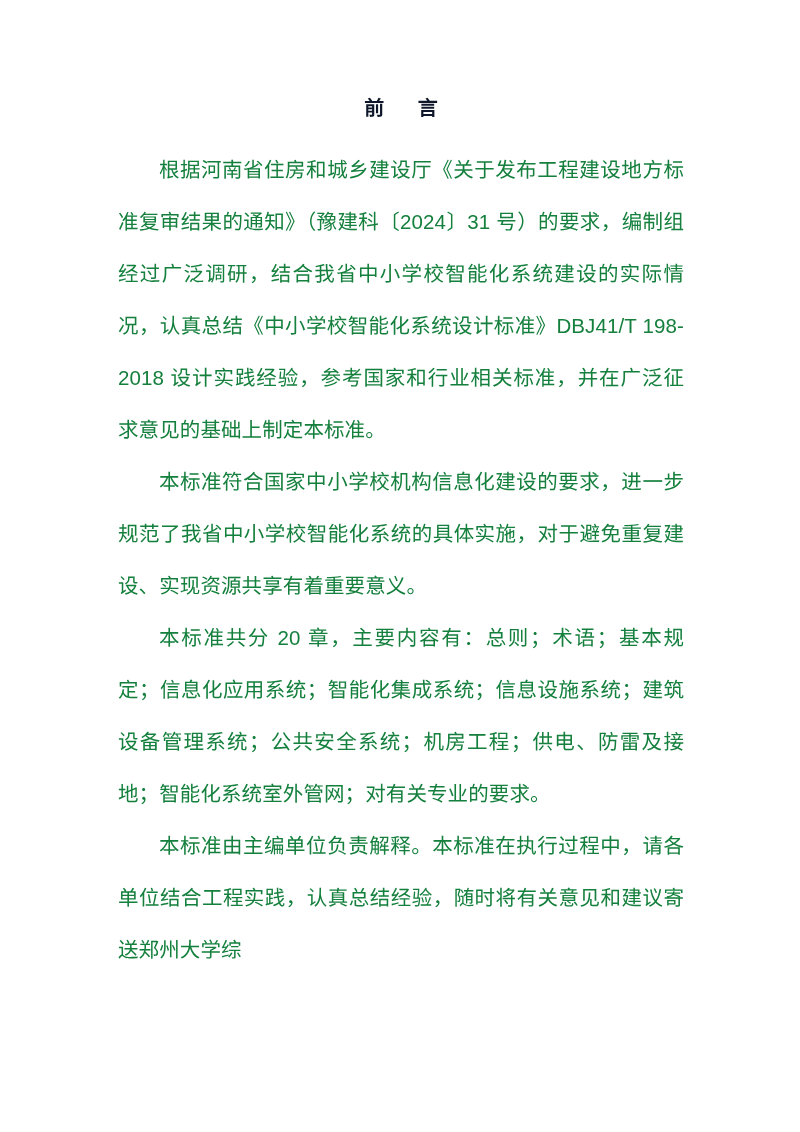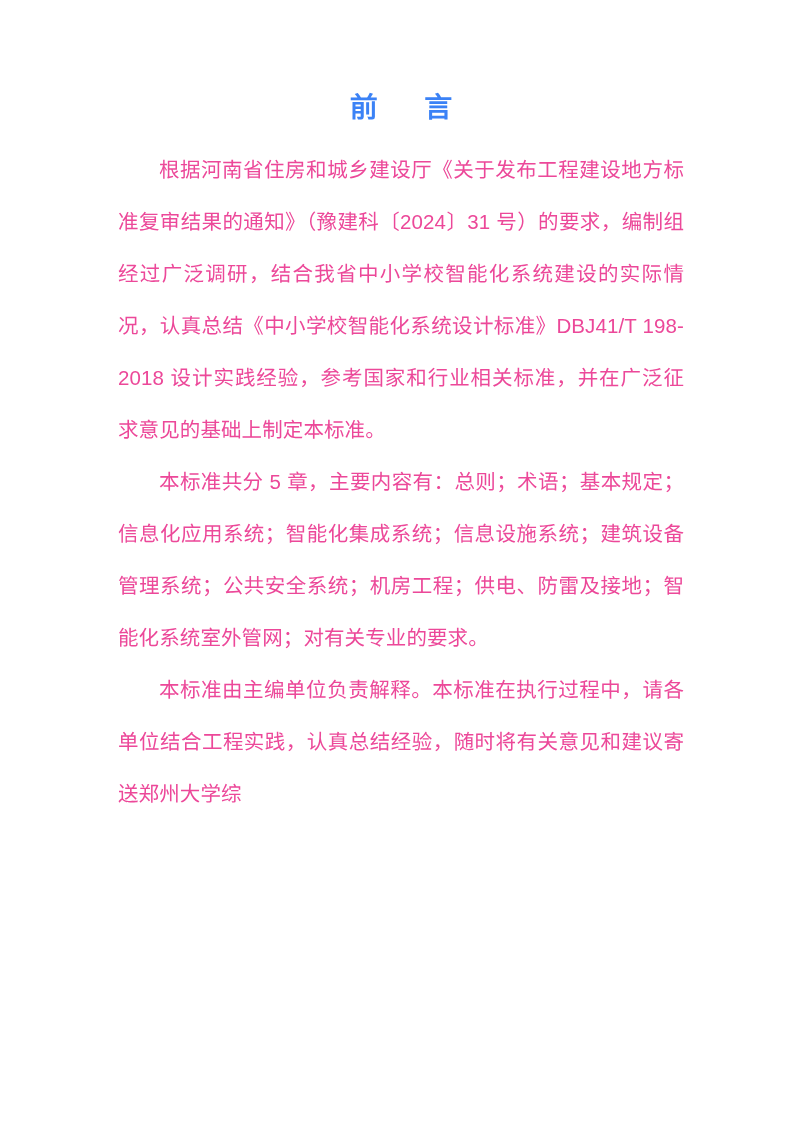--- a/index.html
+++ b/index.html
@@ -22,57 +22,58 @@
   }
 
   .content {
     position: absolute;
     left: 118px;
     top: 88px;
     width: 566px;
   }
 
   .doc-title {
-    font-size: 28px;
+    font-size: 20px;
     font-weight: bold;
     text-align: center;
     letter-spacing: 0px;
     line-height: 40px;
     margin: 0 0 16px 0;
     white-space: pre;
-    color: #3b82f6;
+    color: #0f172a;
   }
 
   .para {
     font-size: 20.5px;
     line-height: 52px;
     text-align: justify;
     text-justify: inter-ideograph;
     text-indent: 41px;
     margin: 0;
-    color: #ec4899;
+    color: #15803d;
     letter-spacing: 0.1px;
     word-break: break-all;
   }
 
   
   .para.truncated {
     text-align: justify;
   }
 </style>
 </head>
 <body>
 
 <div class="page">
   <div class="content">
 
     <h1 class="doc-title">前      言</h1>
 
     <p class="para">根据河南省住房和城乡建设厅《关于发布工程建设地方标准复审结果的通知》（豫建科〔2024〕31 号）的要求，编制组经过广泛调研，结合我省中小学校智能化系统建设的实际情况，认真总结《中小学校智能化系统设计标准》DBJ41/T 198-2018 设计实践经验，参考国家和行业相关标准，并在广泛征求意见的基础上制定本标准。</p>
 
+    <p class="para">本标准符合国家中小学校机构信息化建设的要求，进一步规范了我省中小学校智能化系统的具体实施，对于避免重复建设、实现资源共享有着重要意义。</p>
 
-    <p class="para">本标准共分 5 章，主要内容有：总则；术语；基本规定；信息化应用系统；智能化集成系统；信息设施系统；建筑设备管理系统；公共安全系统；机房工程；供电、防雷及接地；智能化系统室外管网；对有关专业的要求。</p>
+    <p class="para">本标准共分 20 章，主要内容有：总则；术语；基本规定；信息化应用系统；智能化集成系统；信息设施系统；建筑设备管理系统；公共安全系统；机房工程；供电、防雷及接地；智能化系统室外管网；对有关专业的要求。</p>
 
 
     <p class="para truncated">本标准由主编单位负责解释。本标准在执行过程中，请各单位结合工程实践，认真总结经验，随时将有关意见和建议寄送郑州大学综</p>
 
   </div>
 </div>
 
 </body></html>

